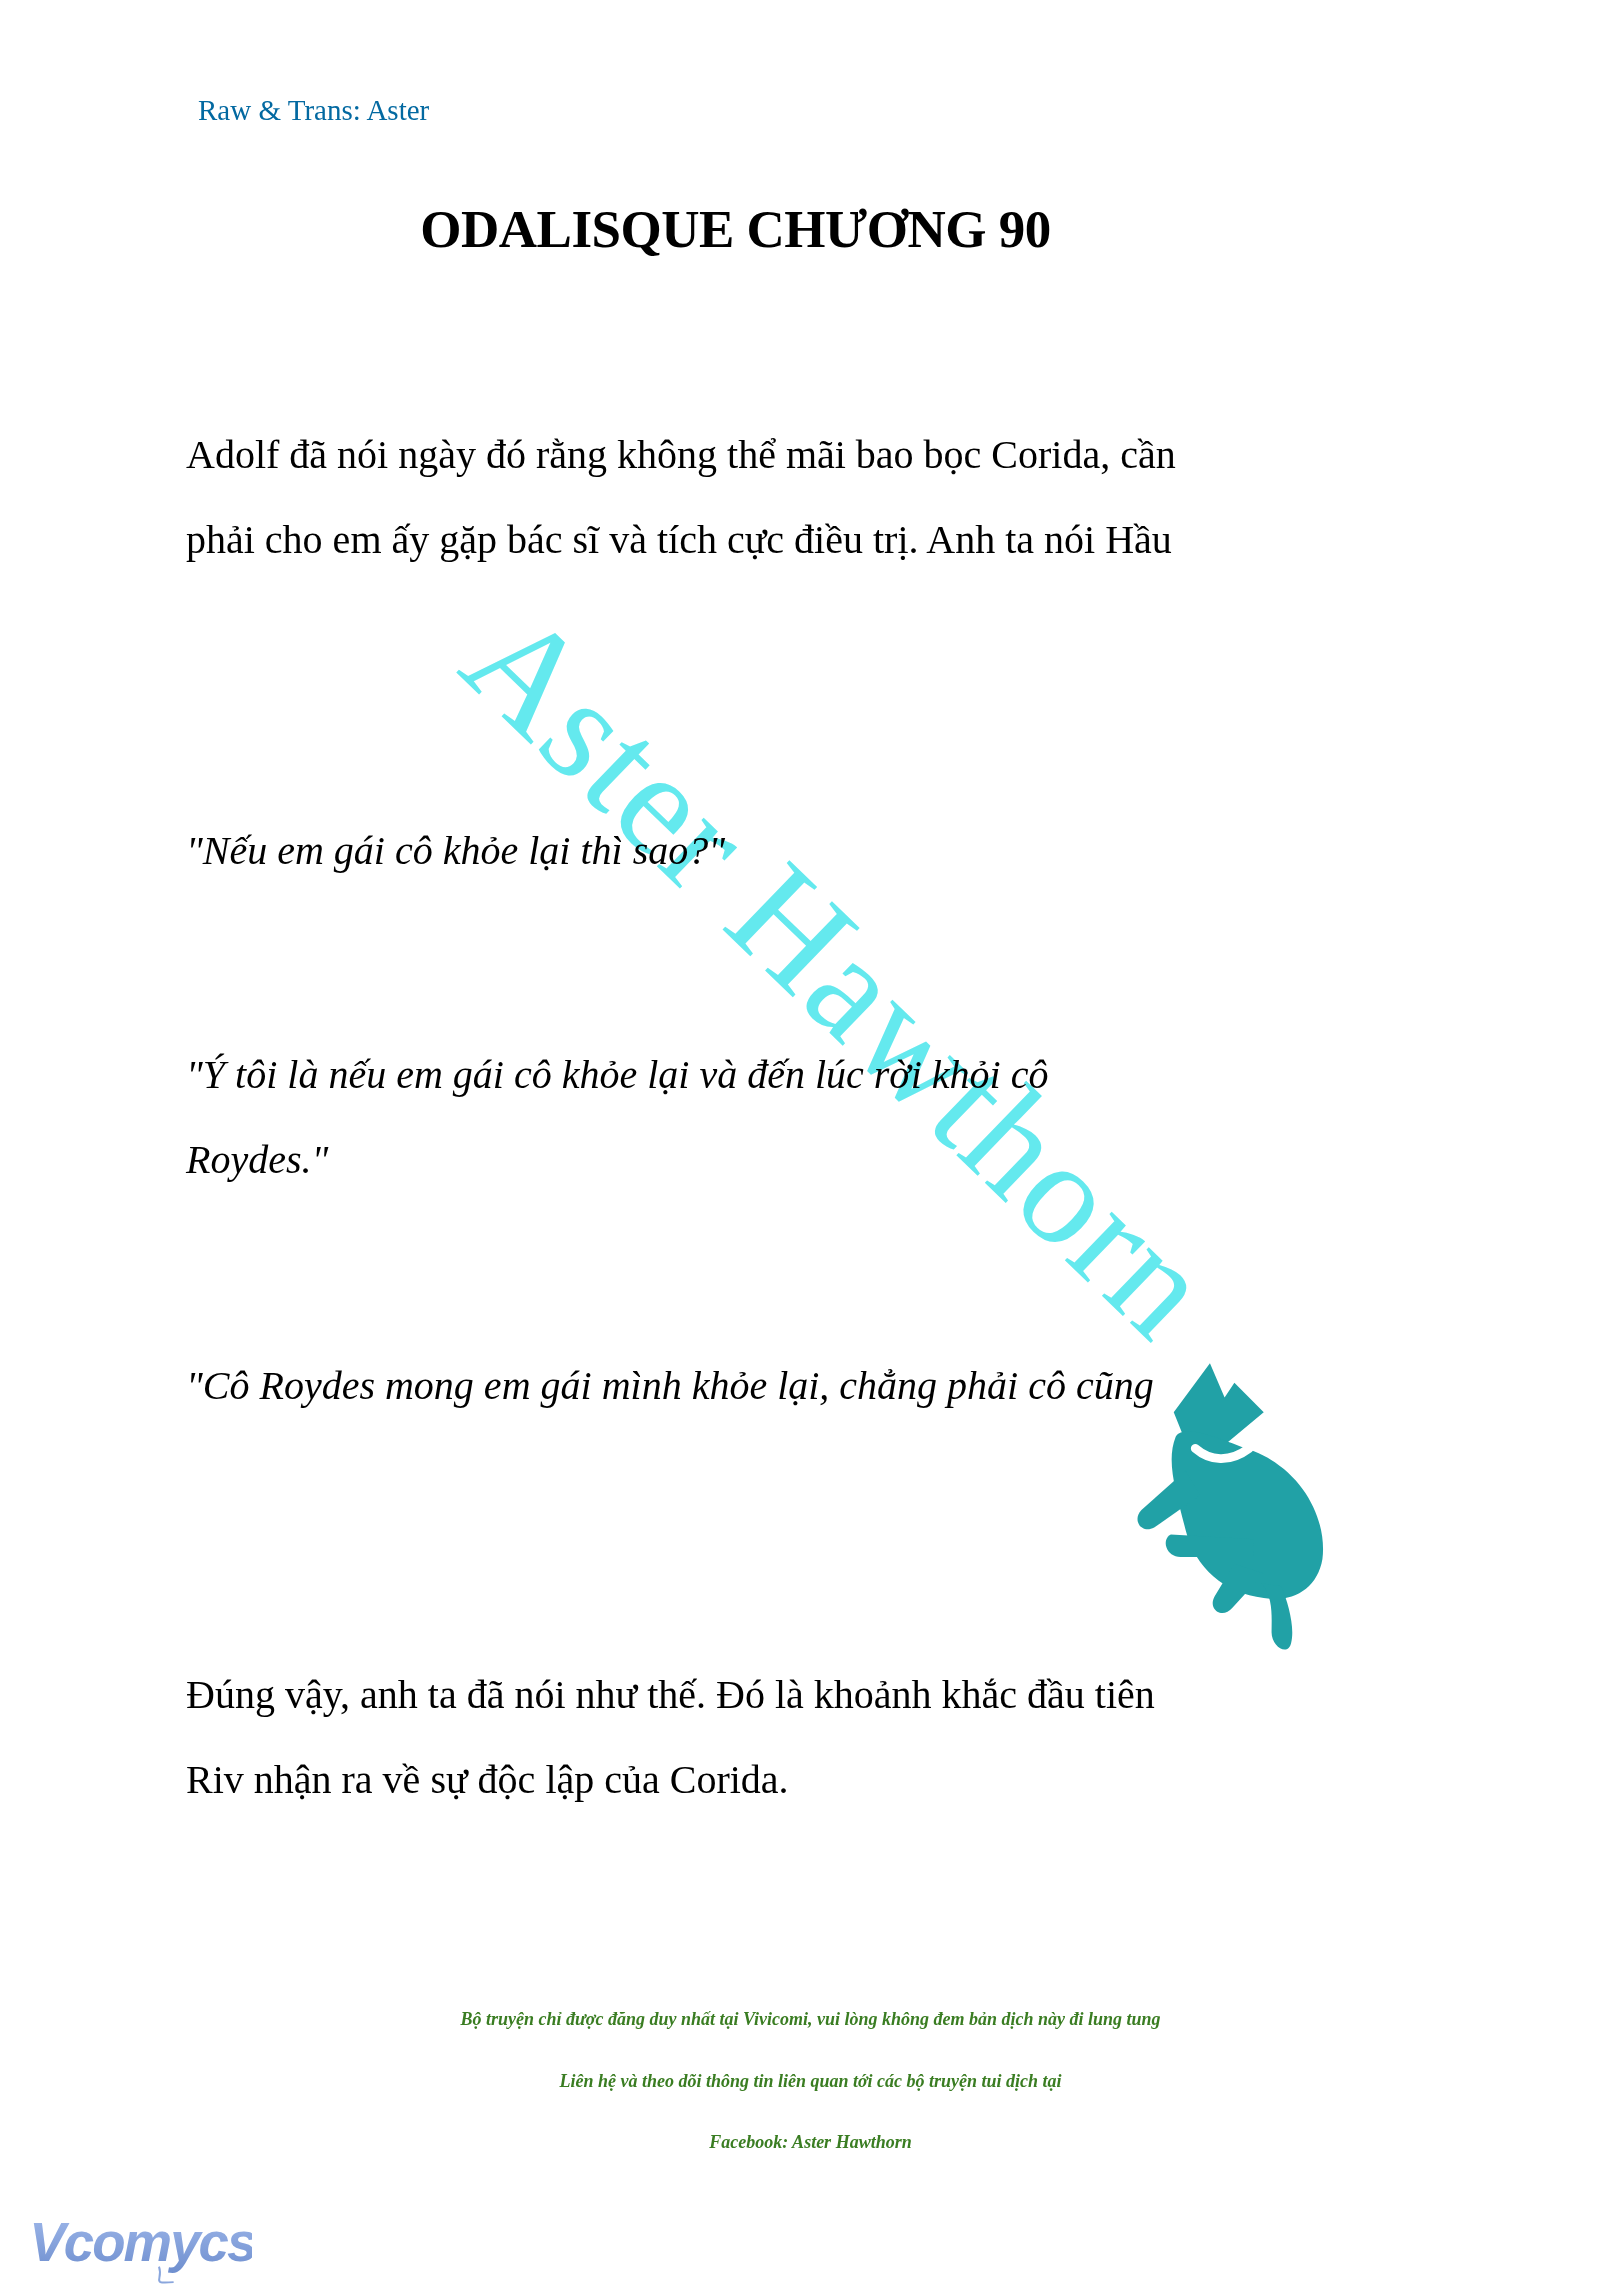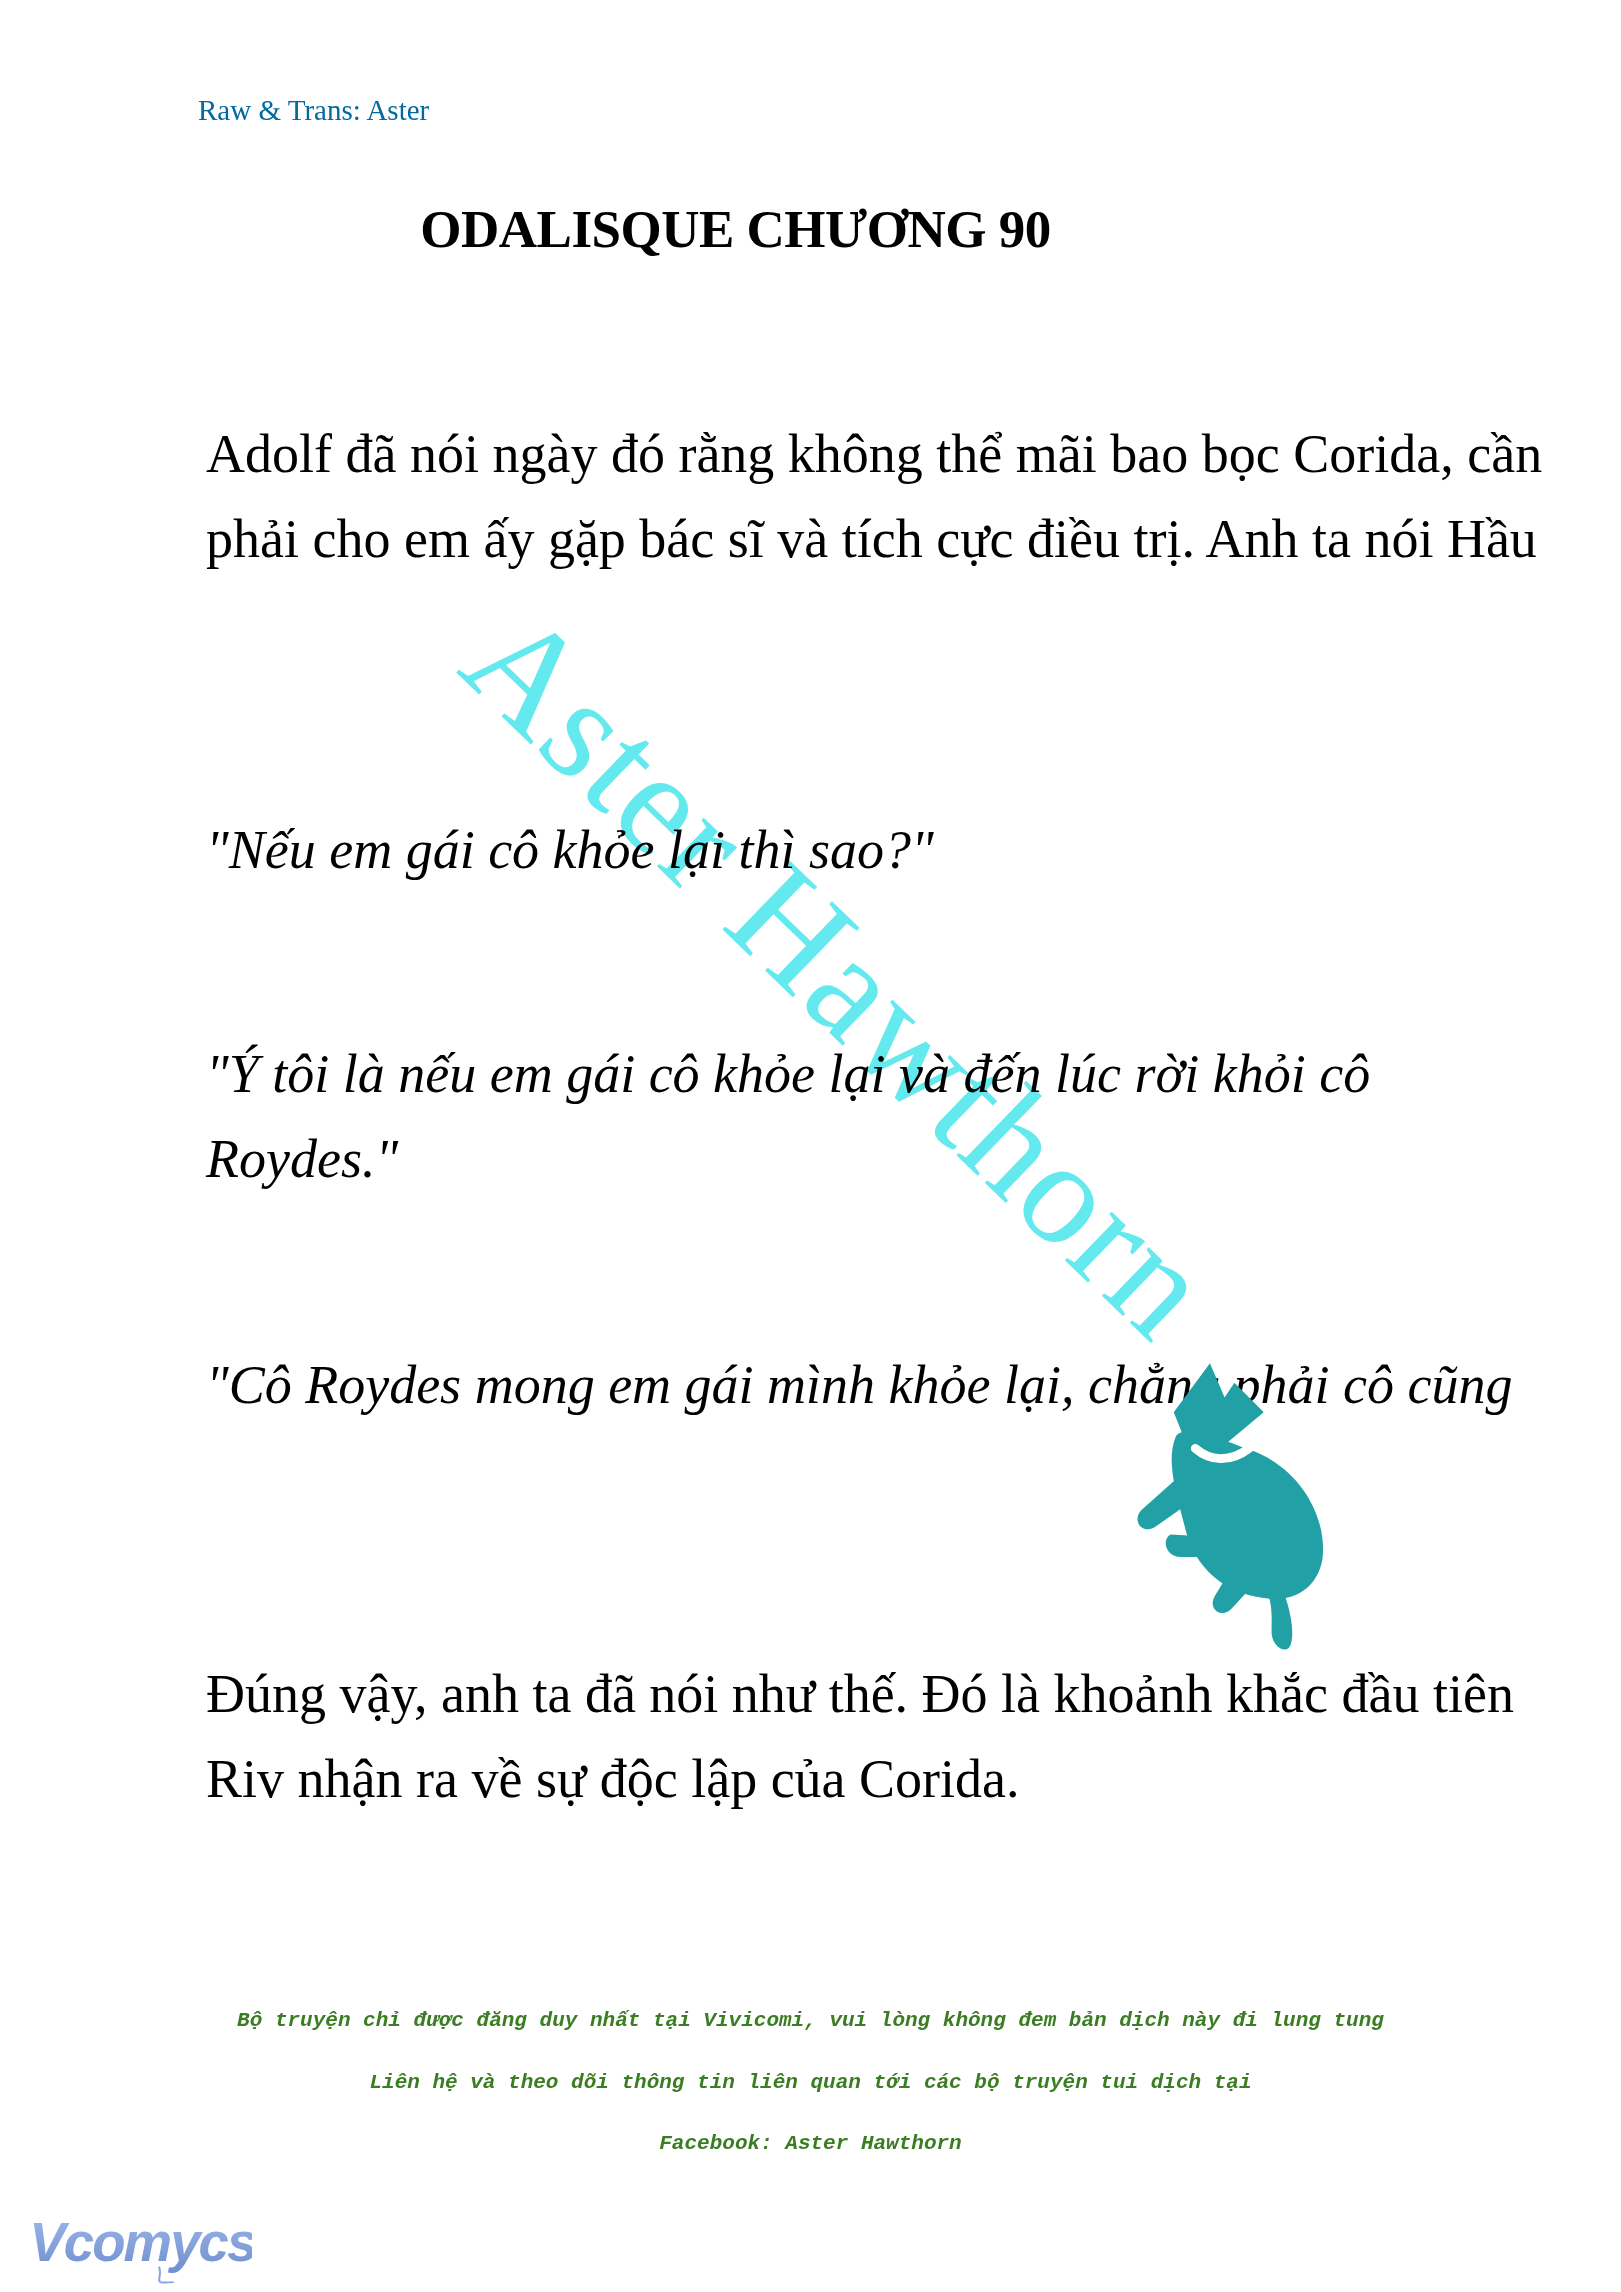--- a/index.html
+++ b/index.html
@@ -10,32 +10,32 @@
     font-family: Liberation Serif, serif;
     font-size: 29px; color: #0369a1;
   }
   .title {
     left: 0; width: 1471px; top: 199px; text-align: center;
     font-family: "Liberation Serif", serif;
     font-weight: bold; font-size: 53px; color: #000000;
     letter-spacing: -0.5px;
   }
   .para {
-    left: 206px; width: 1274px;
+    left: 186px; width: 1274px;
     font-family: "Liberation Serif", serif;
-    font-size: 54px; line-height: 85px; color: #000000;
+    font-size: 40px; line-height: 85px; color: #000000;
     white-space: normal;
   }
   .para.italic { font-style: italic; }
   .para .line { display: block; white-space: nowrap; }
   .footer-line {
     left: 0; width: 1621px; text-align: center;
-    font-family: Liberation Mono, monospace;
+    font-family: Liberation Serif, serif;
     font-weight: bold; font-style: italic;
-    font-size: 21px; color: #3a7d22;
+    font-size: 18px; color: #3a7d22;
   }
   .watermark {
     left: 167px; top: 970px;
     font-family: "Liberation Serif", serif;
     font-size: 147px; color: #5ce8ee; opacity: 0.95;
     transform-origin: 0 0;
     transform: rotate(44deg) translate(0, -549px);
     letter-spacing: 2px;
     pointer-events: none;
   }

